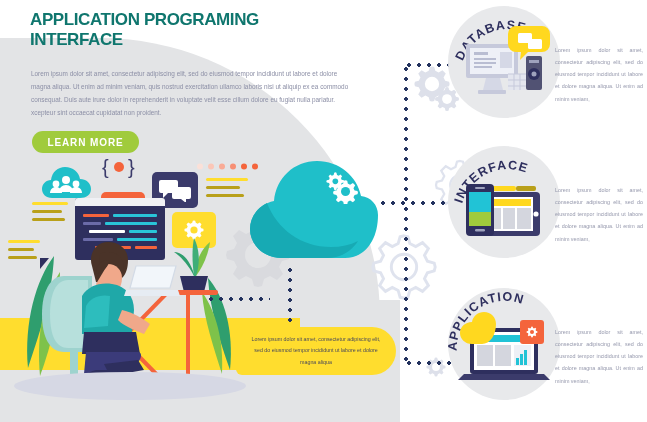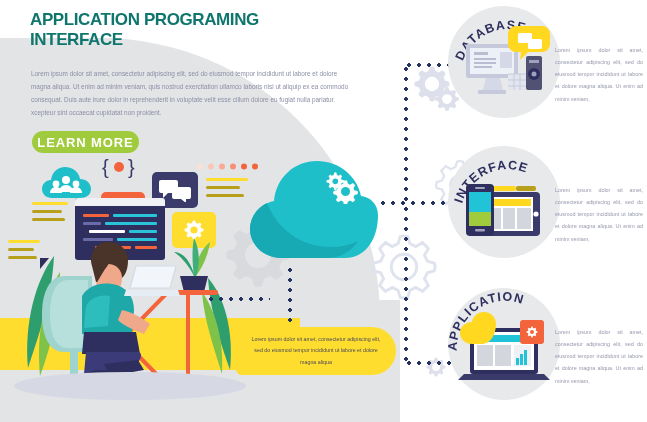--- a/index.html
+++ b/index.html
@@ -40,21 +40,21 @@
   }
   .lead {
     position: absolute; left: 31px; top: 67px; width: 318px;
     font-size: 6.4px; line-height: 2.05; color: #8c8fa6;
   }
   .learn-btn {
     position: absolute; left: 32px; top: 131px;
     width: 107px; height: 22px; border: none; border-radius: 11px;
     background: #a0cb3c; color: #fff;
     font-family: "Liberation Sans", sans-serif;
-    font-size: 13px; font-weight: bold; letter-spacing: 0.9px;
+    font-size: 10px; font-weight: bold; letter-spacing: 0.9px;
     cursor: pointer;
   }
 
   
   .illus { position: absolute; left: 0; top: 150px; width: 260px; height: 272px; }
 
   
   .ic { position: absolute; }
   .card { border-radius: 5px; display: flex; align-items: center; justify-content: center; }
   .card-orange { background: #f4643c; }

